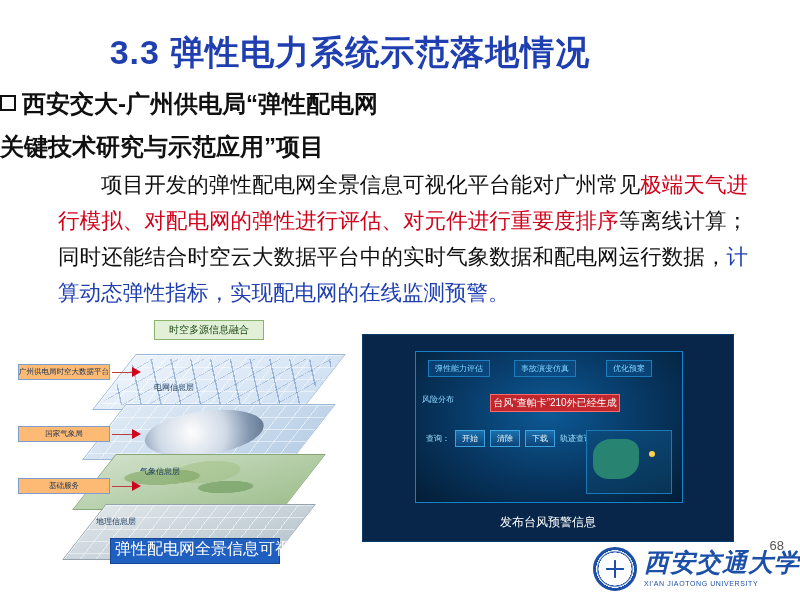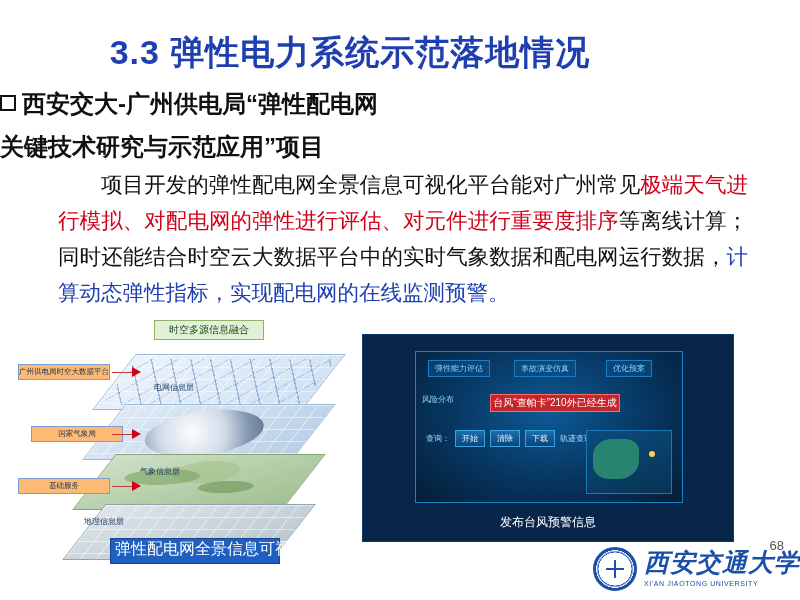--- a/index.html
+++ b/index.html
@@ -362,24 +362,24 @@
     </div>
     <div class="lf-plane plane-3">
       <div class="plane-topo"></div>
     </div>
     <div class="lf-plane plane-4">
       <div class="plane-grid"></div>
     </div>
 
     <div class="plane-tag" style="left:136px; top:62px;">电网信息层</div>
     <div class="plane-tag" style="left:122px; top:146px;">气象信息层</div>
-    <div class="plane-tag" style="left:66px; top:196px;">地理信息层</div>
+    <div class="plane-tag" style="left:78px; top:196px;">地理信息层</div>
 
     <div class="lf-box lf-left-box" style="left:0px; top:44px;">广州供电局时空大数据平台</div>
-    <div class="lf-box lf-left-box" style="left:0px; top:106px;margin-left:13px;">国家气象局</div>
+    <div class="lf-box lf-left-box" style="left:0px; top:106px;">国家气象局</div>
     <div class="lf-box lf-left-box" style="left:0px; top:158px;">基础服务</div>
 
     <div class="conn-line" style="left:94px; top:52px; width:22px;"></div>
     <div class="arrow-r" style="left:114px; top:47px;"></div>
     <div class="conn-line" style="left:94px; top:114px; width:22px;"></div>
     <div class="arrow-r" style="left:114px; top:109px;"></div>
     <div class="conn-line" style="left:94px; top:166px; width:22px;"></div>
     <div class="arrow-r" style="left:114px; top:161px;"></div>
 
     <div class="lf-box lf-bottom-box">弹性配电网全景信息可视化系统</div>

